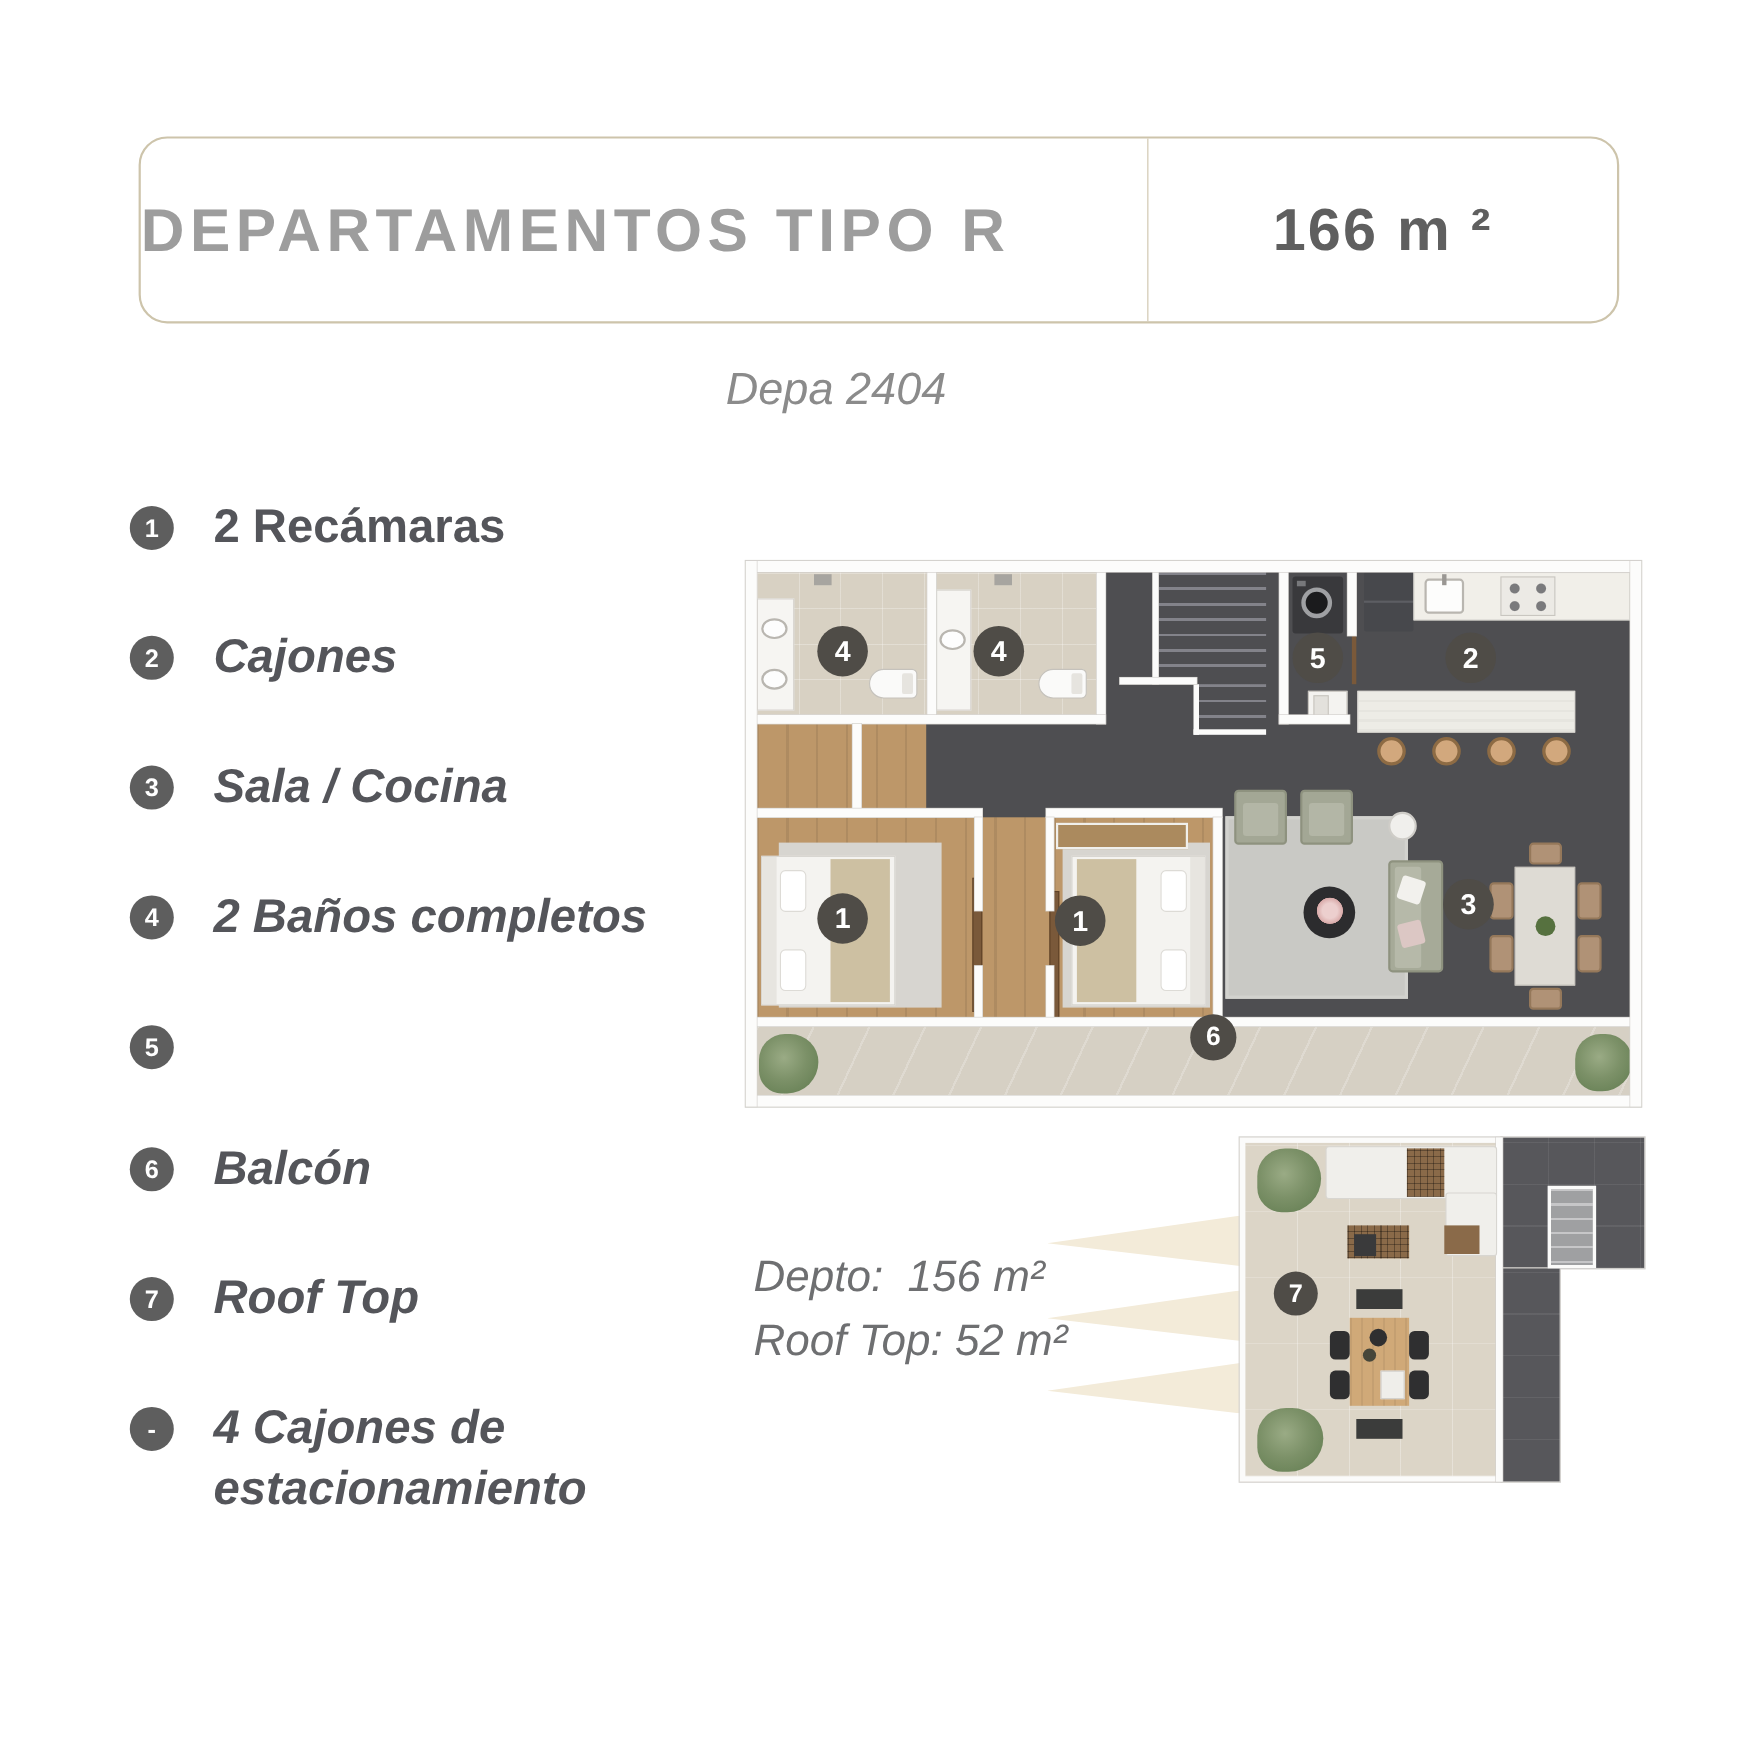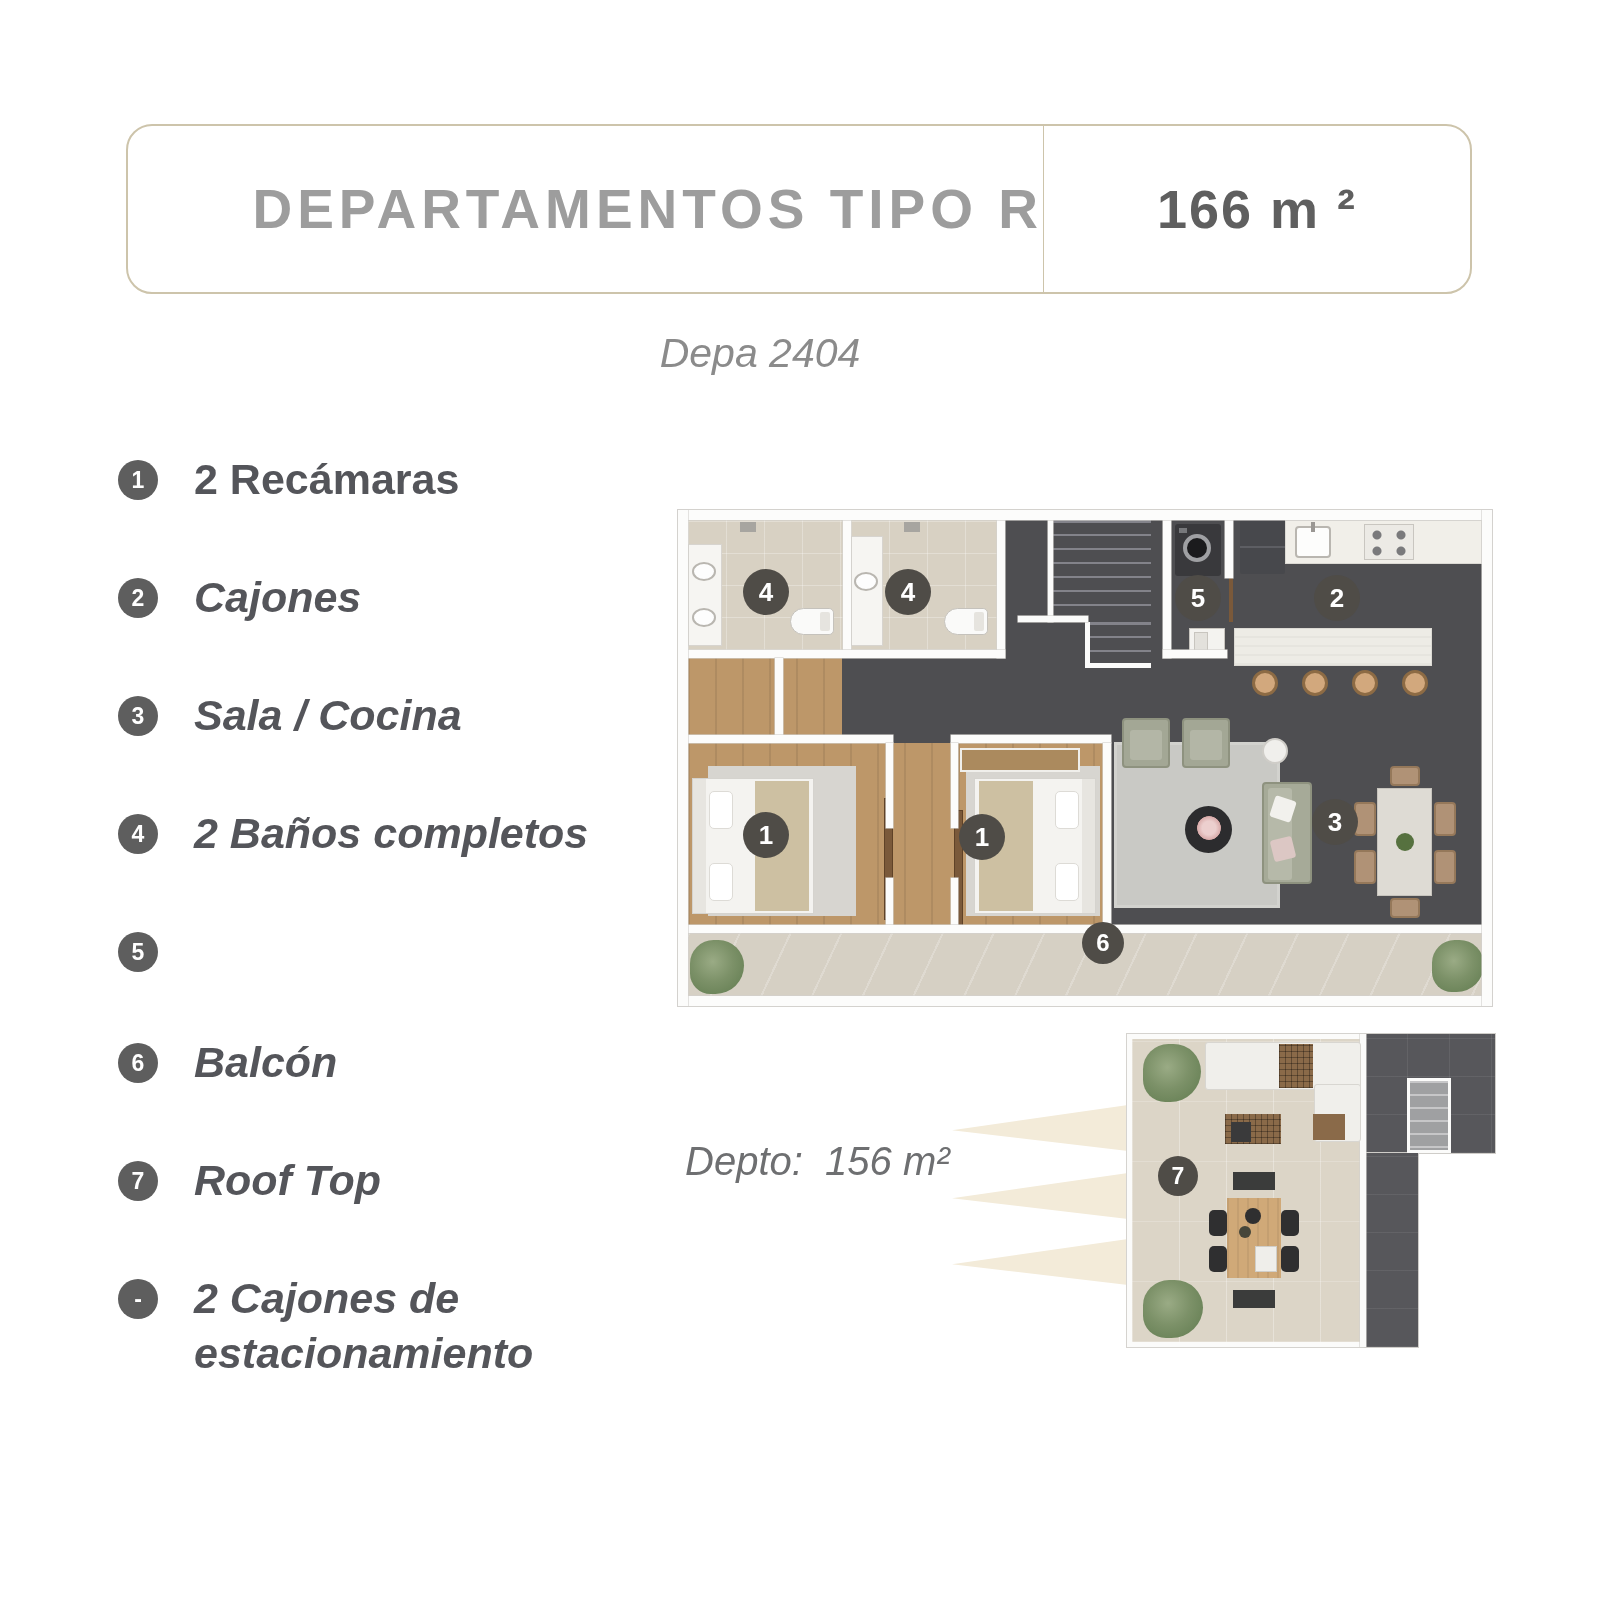--- a/index.html
+++ b/index.html
@@ -7,21 +7,21 @@
     width:1600px;height:1600px;position:relative;overflow:hidden;
     background:#ffffff;
     font-family:"Liberation Sans", sans-serif;
   }
   
   .header-card{
     position:absolute;left:126px;top:124px;width:1346px;height:170px;
     border:2px solid var(--accent_border,#cdc4ab);border-radius:26px;
     display:flex;background:#fff;box-sizing:border-box;
   }
-  .header-left{flex:1;display:flex;align-items:center;justify-content:flex-end;border-right:1px solid var(--accent_border,#cdc4ab);padding-left:29px;}
+  .header-left{flex:1;display:flex;align-items:center;justify-content:flex-start;border-right:1px solid var(--accent_border,#cdc4ab);}
   .header-left span{font-size:55px;font-weight:bold;letter-spacing:5px;color:var(--title_text,#9d9d9d);}
   .header-right{width:426px;display:flex;align-items:center;justify-content:center;}
   .header-right span{font-size:54px;font-weight:bold;letter-spacing:2px;color:var(--area_text,#5f5f5f);}
   
   .subtitle{
     position:absolute;left:480px;top:330px;width:560px;text-align:center;
     font-size:41px;font-style:italic;color:#8b8b8b;
   }
   
   .features{position:absolute;left:118px;top:452px;list-style:none;margin:0;padding:0;}
@@ -231,21 +231,21 @@
   <li class="feature">
     <span class="badge-s">6</span>
     <span class="label">Balcón</span>
   </li>
   <li class="feature">
     <span class="badge-s">7</span>
     <span class="label">Roof Top</span>
   </li>
   <li class="feature">
     <span class="badge-s">-</span>
-    <span class="label">2 Cajones de estacionamiento</span>
+    <span class="label">4 Cajones de estacionamiento</span>
   </li>
 </ul>
 
 <div class="plan">
 
   <div class="bathA tile"></div>
   <div class="bathB tile"></div>
   <div class="vanityA"></div>
   <div class="vanityB"></div>
   <div class="sink sinkA1"></div>
@@ -393,13 +393,13 @@
   <div class="r-chair rc1"></div>
   <div class="r-chair rc2"></div>
   <div class="r-chair rc3"></div>
   <div class="r-chair rc4"></div>
   <div class="r-mat-bottom"></div>
   <div class="r-plant1 plant"></div>
   <div class="r-plant2 plant"></div>
   <div class="pbadge r-badge">7</div>
 </div>
 
-<div class="roofinfo"><div>Depto:  156 m²</div></div>
+<div class="roofinfo"><div>Depto:  156 m²</div><div>Roof Top: 52 m²</div></div>
 
 </body></html>

